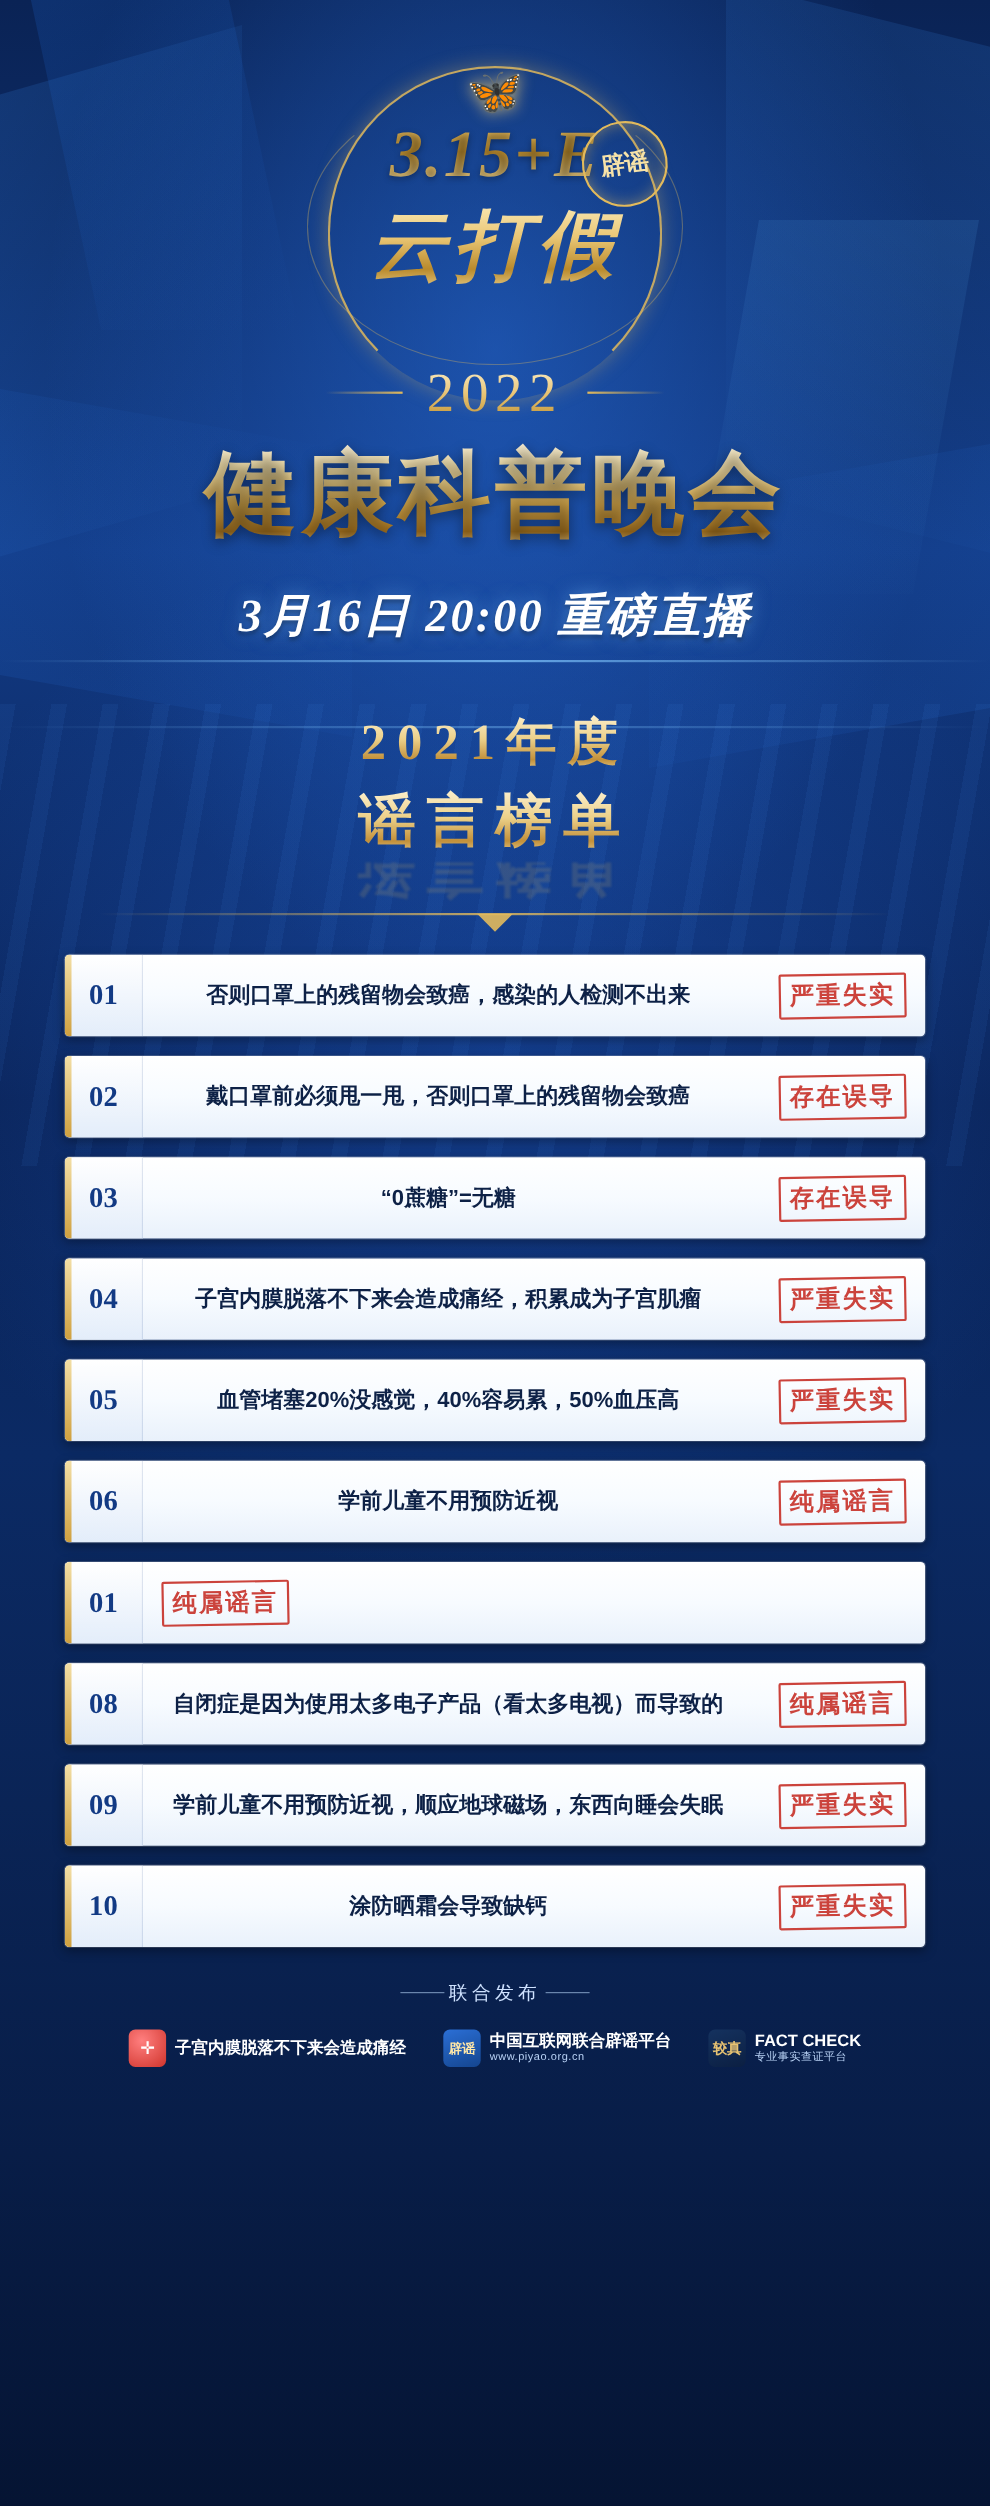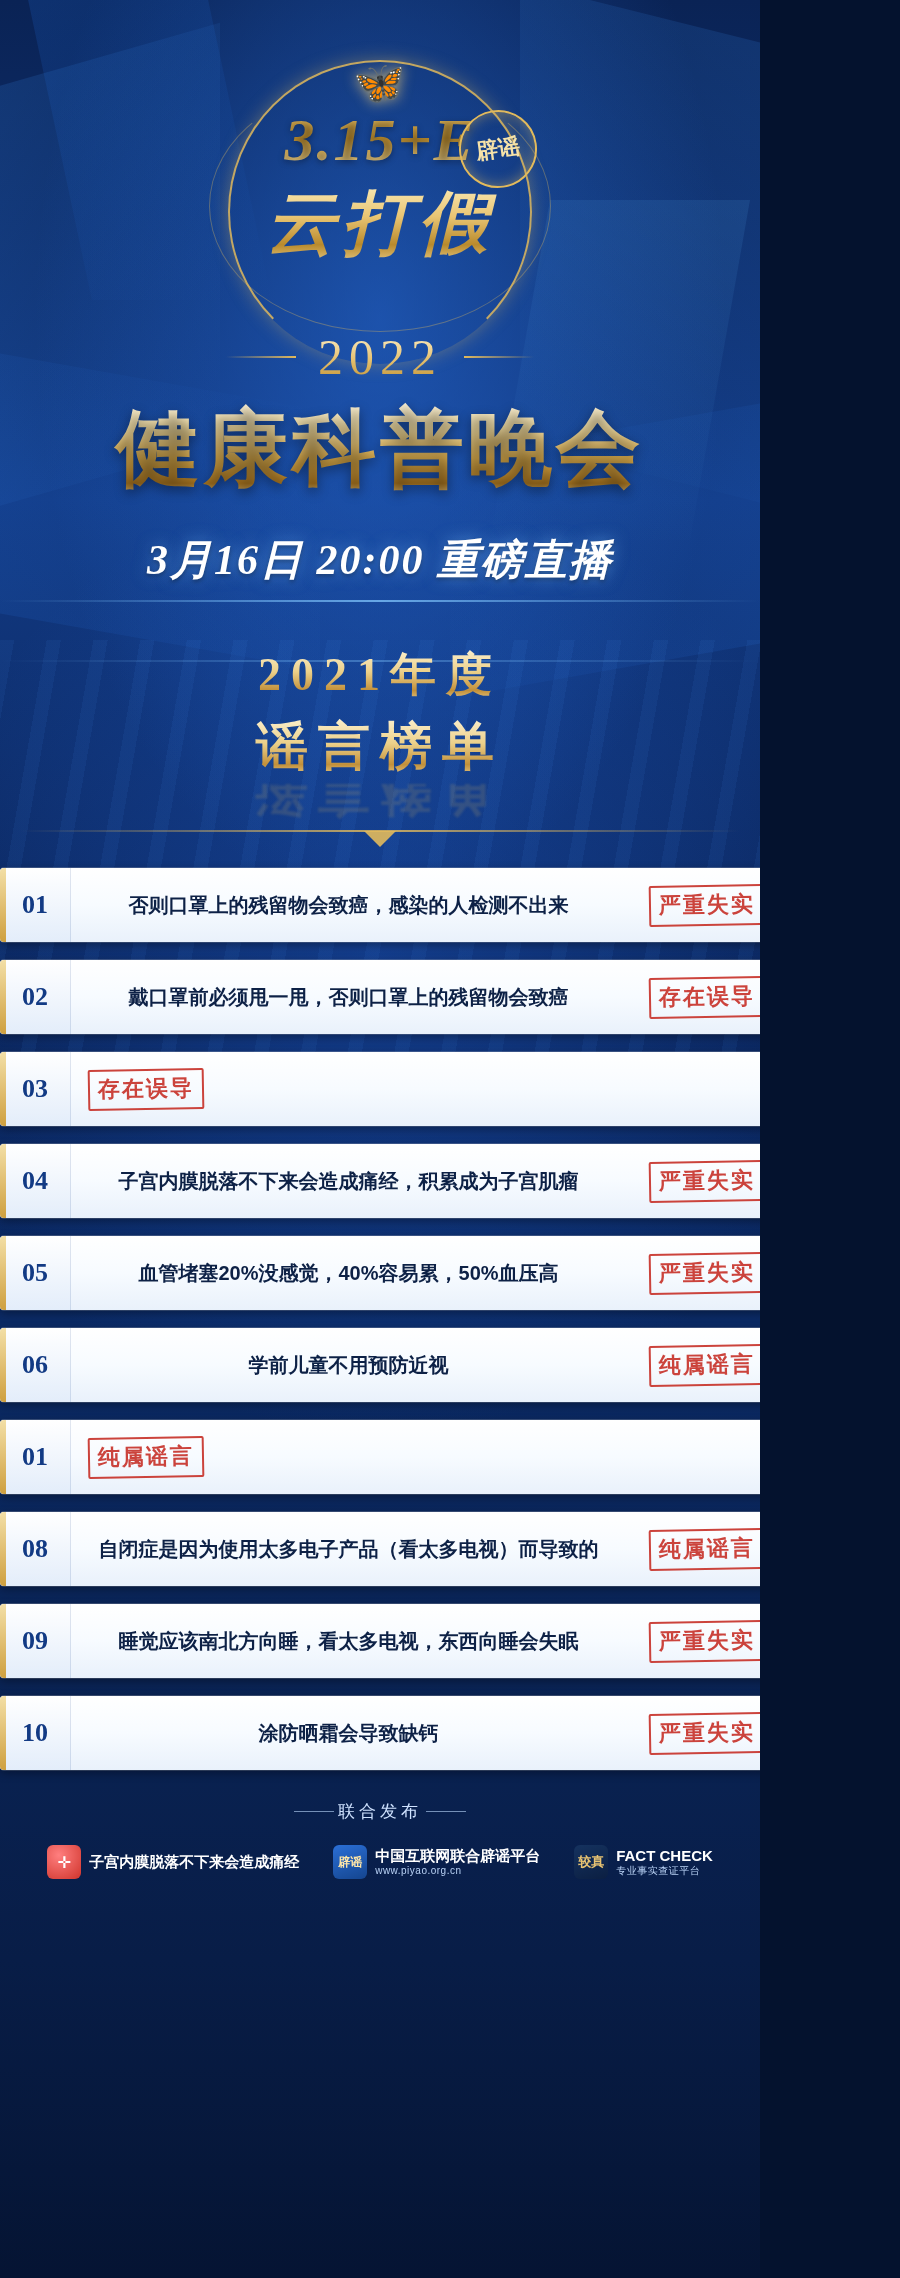--- a/index.html
+++ b/index.html
@@ -5,21 +5,21 @@
   html, body {
     margin: 0;
     padding: 0;
     background: #04122e;
   }
   body {
     font-family: "Liberation Sans", "DejaVu Sans", sans-serif;
   }
   .poster {
     position: relative;
-    width: 760px;
+    width: 900px;
     height: 2278px;
     overflow: hidden;
     background:
       radial-gradient(ellipse 70% 40% at 50% 14%, rgba(40,110,220,0.55) 0%, rgba(10,40,110,0.0) 65%),
       radial-gradient(ellipse 90% 30% at 50% 42%, rgba(30,90,200,0.45) 0%, rgba(6,25,80,0.0) 70%),
       linear-gradient(180deg, #0a2355 0%, #0d2c68 10%, #123a84 22%, #0e2f6e 33%, #0a2357 44%, #0b2a64 58%, #0a2456 72%, #081d47 86%, #051433 100%);
   }
   
   .shard {
     position: absolute;
@@ -388,20 +388,21 @@
       </div>
       <div class="row">
         <div class="rank">02</div>
         <div class="rumor">戴口罩前必须甩一甩，否则口罩上的残留物会致癌</div>
         <div class="verdict">
           <span class="stamp">存在误导</span>
         </div>
       </div>
       <div class="row">
         <div class="rank">03</div>
+        <div class="rumor">“0蔗糖”=无糖</div>
         <div class="verdict">
           <span class="stamp">存在误导</span>
         </div>
       </div>
       <div class="row">
         <div class="rank">04</div>
         <div class="rumor">子宫内膜脱落不下来会造成痛经，积累成为子宫肌瘤</div>
         <div class="verdict">
           <span class="stamp">严重失实</span>
         </div>
@@ -428,21 +429,21 @@
       </div>
       <div class="row">
         <div class="rank">08</div>
         <div class="rumor">自闭症是因为使用太多电子产品（看太多电视）而导致的</div>
         <div class="verdict">
           <span class="stamp">纯属谣言</span>
         </div>
       </div>
       <div class="row">
         <div class="rank">09</div>
-        <div class="rumor">睡觉应该南北方向睡，看太多电视，东西向睡会失眠</div>
+        <div class="rumor">学前儿童不用预防近视，顺应地球磁场，东西向睡会失眠</div>
         <div class="verdict">
           <span class="stamp">严重失实</span>
         </div>
       </div>
       <div class="row">
         <div class="rank">10</div>
         <div class="rumor">涂防晒霜会导致缺钙</div>
         <div class="verdict">
           <span class="stamp">严重失实</span>
         </div>

